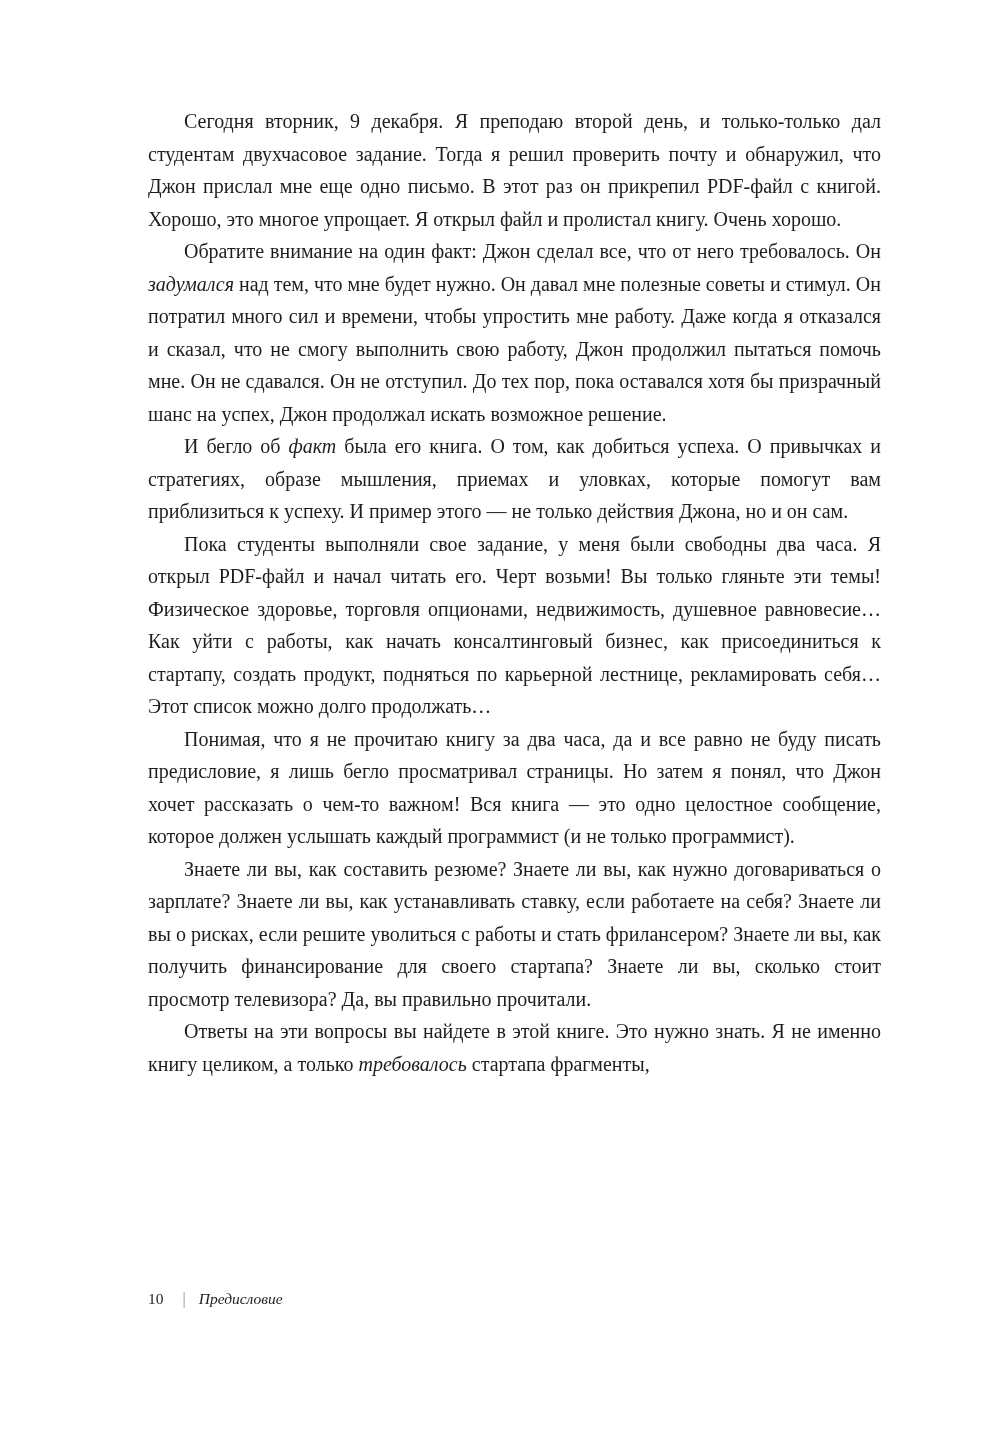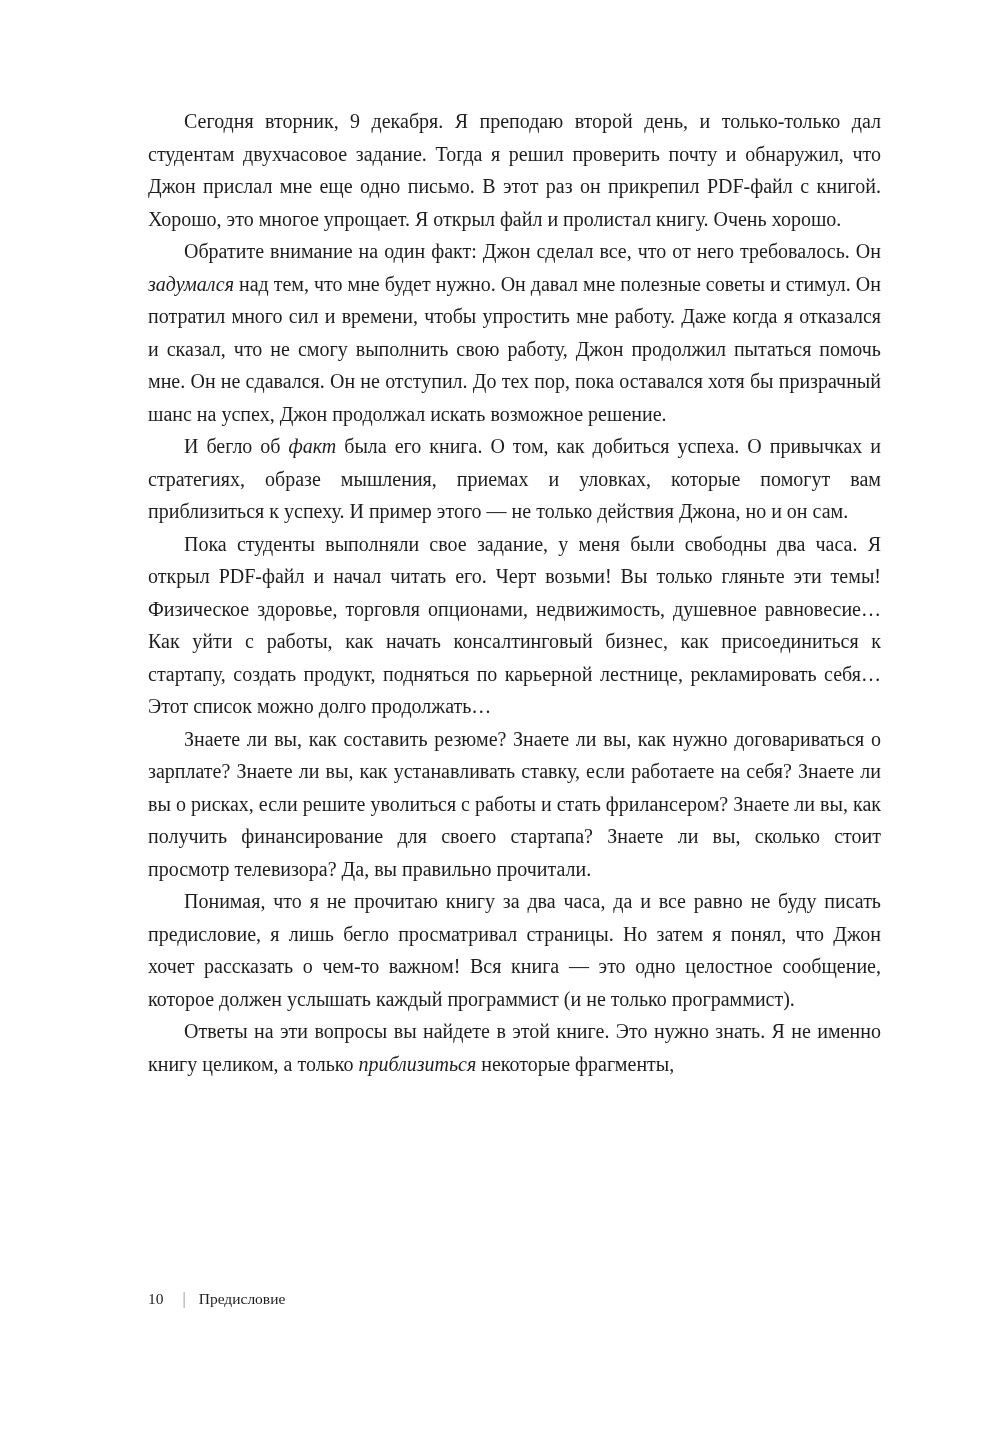--- a/index.html
+++ b/index.html
@@ -46,35 +46,36 @@
   }
   .page-footer .page-number {
     font-style: normal;
   }
   .page-footer .footer-sep {
     margin: 0 13px 0 19px;
     color: #8d8d8d;
     font-size: 16px;
   }
   .page-footer .running-title {
+    font-style: italic;
   }
 </style>
 </head>
 <body>
 
 <div class="book-page">
 
   <main class="text-block">
       <p><span>Сегодня вторник, 9 декабря. Я преподаю второй день, и только-только дал студентам двухчасовое задание. Тогда я решил проверить почту и обнаружил, что Джон прислал мне еще одно письмо. В этот раз он прикрепил PDF-файл с книгой. Хорошо, это многое упрощает. Я открыл файл и пролистал книгу. Очень хорошо.</span></p>
       <p><span>Обратите внимание на один факт: Джон сделал все, что от него требовалось. Он </span><em>задумался</em><span> над тем, что мне будет нужно. Он давал мне полезные советы и стимул. Он потратил много сил и времени, чтобы упростить мне работу. Даже когда я отказался и сказал, что не смогу выполнить свою работу, Джон продолжил пытаться помочь мне. Он не сдавался. Он не отступил. До тех пор, пока оставался хотя бы призрачный шанс на успех, Джон продолжал искать возможное решение.</span></p>
       <p><span>И бегло об </span><em>факт</em><span> была его книга. О том, как добиться успеха. О привычках и стратегиях, образе мышления, приемах и уловках, которые помогут вам приблизиться к успеху. И пример этого — не только действия Джона, но и он сам.</span></p>
       <p><span>Пока студенты выполняли свое задание, у меня были свободны два часа. Я открыл PDF-файл и начал читать его. Черт возьми! Вы только гляньте эти темы! Физическое здоровье, торговля опционами, недвижимость, душевное равновесие… Как уйти с работы, как начать консалтинговый бизнес, как присоединиться к стартапу, создать продукт, подняться по карьерной лестнице, рекламировать себя… Этот список можно долго продолжать…</span></p>
+      <p><span>Понимая, что я не прочитаю книгу за два часа, да и все равно не буду писать предисловие, я лишь бегло просматривал страницы. Но затем я понял, что Джон хочет рассказать о чем-то важном! Вся книга — это одно целостное сообщение, которое должен услышать каждый программист (и не только программист).</span></p>
       <p><span>Знаете ли вы, как составить резюме? Знаете ли вы, как нужно договариваться о зарплате? Знаете ли вы, как устанавливать ставку, если работаете на себя? Знаете ли вы о рисках, если решите уволиться с работы и стать фрилансером? Знаете ли вы, как получить финансирование для своего стартапа? Знаете ли вы, сколько стоит просмотр телевизора? Да, вы правильно прочитали.</span></p>
-      <p><span>Понимая, что я не прочитаю книгу за два часа, да и все равно не буду писать предисловие, я лишь бегло просматривал страницы. Но затем я понял, что Джон хочет рассказать о чем-то важном! Вся книга — это одно целостное сообщение, которое должен услышать каждый программист (и не только программист).</span></p>
-      <p><span>Ответы на эти вопросы вы найдете в этой книге. Это нужно знать. Я не именно книгу целиком, а только </span><em>приблизиться</em><span> некоторые фрагменты,</span></p>
+      <p><span>Ответы на эти вопросы вы найдете в этой книге. Это нужно знать. Я не именно книгу целиком, а только </span><em>требовалось</em><span> стартапа фрагменты,</span></p>
     </main>
 
   <footer class="page-footer">
     <span class="page-number">10</span>
     <span class="footer-sep">|</span>
     <span class="running-title">Предисловие</span>
   </footer>
 
 </div>
 

